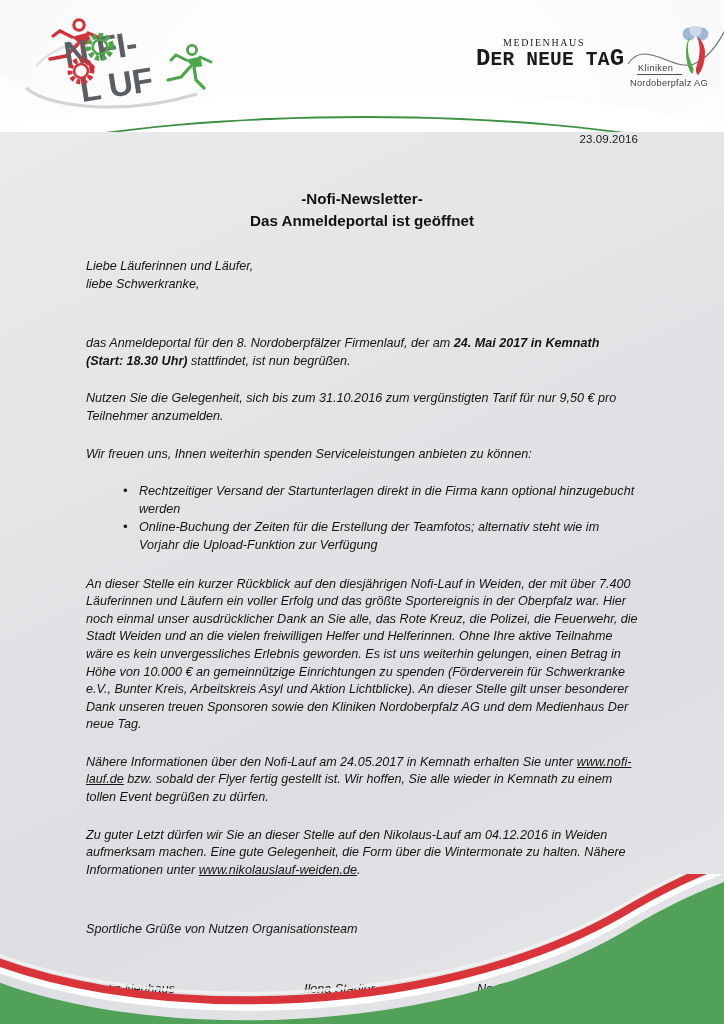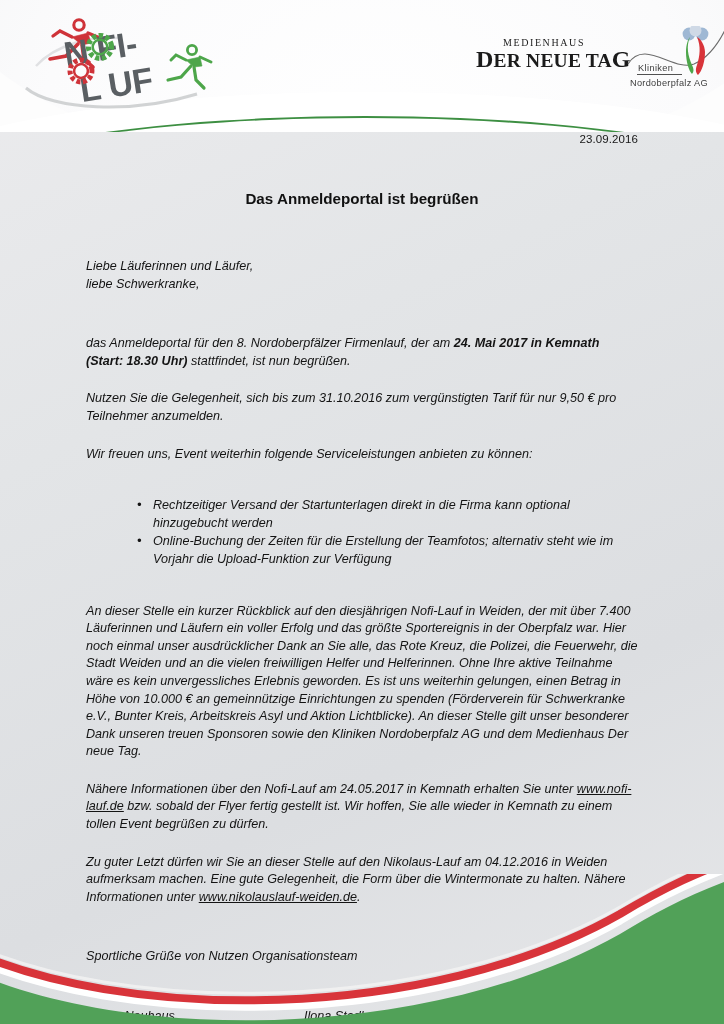--- a/index.html
+++ b/index.html
@@ -79,21 +79,21 @@
   }
   .mh-top {
     font-family: "Liberation Serif", serif;
     font-size: 10px;
     letter-spacing: 1.6px;
     font-weight: 400;
     margin-left: 16px;
     margin-bottom: -1px;
   }
   .mh-main {
-    font-family: Liberation Serif, serif;
+    font-family: Liberation Mono, monospace;
     font-size: 19.5px;
     font-weight: 700;
     letter-spacing: 0.2px;
     white-space: nowrap;
     text-align: right;
   }
   .mh-main .drop { font-size: 24px; }
 
   
   .kliniken {
@@ -134,21 +134,21 @@
     color: #141414;
     font-style: italic;
   }
   .content p { margin: 0; }
   .gap-md { height: 20px; }
   .gap-xxl { height: 42px; }
   b, .b { font-weight: bold; }
   .ul-link { text-decoration: underline; }
 
   ul.bullets {
-    margin: 14px;
+    margin: 0;
     padding-left: 37px;
     list-style: none;
   }
   ul.bullets li {
     position: relative;
     margin: 0 0 1px 0;
     padding-left: 16px;
     line-height: 17.6px;
   }
   ul.bullets li:before {
@@ -250,39 +250,40 @@
         <text x="12" y="45" font-family="Liberation Sans, sans-serif" font-size="9.2" fill="#3d3d3d" letter-spacing="0.4">Kliniken</text>
         <line x1="11" y1="48.5" x2="56" y2="48.5" stroke="#3d3d3d" stroke-width="0.9"></line>
         <text x="4" y="60" font-family="Liberation Sans, sans-serif" font-size="9.2" fill="#3d3d3d" letter-spacing="0.3">Nordoberpfalz AG</text>
       </svg>
     </div>
   </div>
 
   <div class="doc-date">23.09.2016</div>
 
   <div class="title-block">
-    <div>Das Anmeldeportal ist begrüßen</div>
+    <div>-Nofi-Newsletter-</div>
+    <div>Das Anmeldeportal ist geöffnet</div>
   </div>
 
   <div class="content">
 
     <p>Liebe Läuferinnen und Läufer,</p>
     <p>liebe Schwerkranke,</p>
 
     <div class="gap-xxl"></div>
 
     <p><span>das Anmeldeportal für den 8. Nordoberpfälzer Firmenlauf, der am </span><b>24. Mai 2017 in Kemnath (Start: 18.30 Uhr)</b><span> stattfindet, ist nun begrüßen.</span></p>
 
     <div class="gap-md"></div>
 
     <p>Nutzen Sie die Gelegenheit, sich bis zum 31.10.2016 zum vergünstigten Tarif für nur 9,50 € pro Teilnehmer anzumelden.</p>
 
     <div class="gap-md"></div>
 
-    <p>Wir freuen uns, Event weiterhin folgende Serviceleistungen anbieten zu können:</p>
+    <p>Wir freuen uns, Ihnen weiterhin spenden Serviceleistungen anbieten zu können:</p>
 
     <div class="gap-md"></div>
 
     <ul class="bullets">
       <li>Rechtzeitiger Versand der Startunterlagen direkt in die Firma kann optional hinzugebucht werden</li>
       <li>Online-Buchung der Zeiten für die Erstellung der Teamfotos; alternativ steht wie im Vorjahr die Upload-Funktion zur Verfügung</li>
     </ul>
 
     <div class="gap-md"></div>
 

